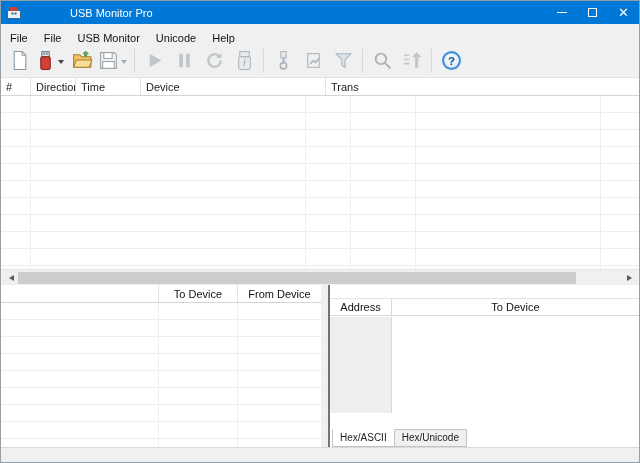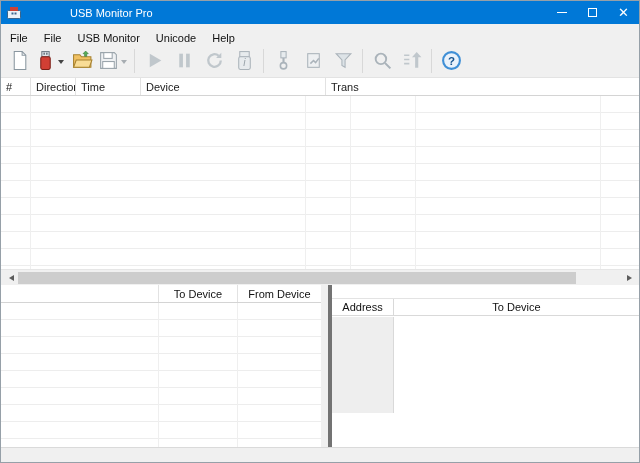--- a/index.html
+++ b/index.html
@@ -47,21 +47,21 @@
   .hs-thumb { position: absolute; left: 17px; top: 2px; width: 558px; height: 12px; background: #cdcdcd; }
 
   
   .bottom { display: flex; height: 162px; background: #f0f0f0; }
   .pane-left { width: 320px; background: #fff; display: flex; flex-direction: column; }
   .pl-header { display: flex; height: 18px; border-bottom: 1px solid #d4d4d4; }
   .pl-hcell { border-right: 1px solid #e2e2e2; display: flex; align-items: center; justify-content: center; overflow:hidden; white-space:nowrap; }
   .pl-body { position: relative; flex: 1;
     background-image: repeating-linear-gradient(to bottom, #ffffff 0 16px, #ededed 16px 17px); }
   .splitter { width: 7px; background: #f0f0f0; }
-  .pane-right { flex: 1; background: #fff; position: relative; border-left:4px solid #737373; }
+  .pane-right { flex: 1; background: #fff; position: relative; border-left:2px solid #737373; }
   .hex-header { position: absolute; left: 0; right: 0; top: 13px; height: 18px; border-top: 1px solid #e3e3e3; border-bottom: 1px solid #d9d9d9; display: flex; }
   .hex-addr-h { width: 62px; border-right: 1px solid #d9d9d9; display: flex; align-items: center; justify-content: center; }
   .hex-data-h { flex: 1; display: flex; align-items: center; justify-content: center; }
   .hex-gutter { position: absolute; left: 0; top: 32px; width: 62px; height: 96px; background: #eeeeee; border-right: 1px solid #d9d9d9; }
   .hex-tabs { position: absolute; left: 2px; bottom: 0; display: flex; align-items: flex-end; font-size: 10px; }
   .hex-tab { padding: 2px 7px 3px 7px; border: 1px solid #c2c2c2; background: #f0f0f0; margin-right: -1px; color:#222; }
   .hex-tab.active { background: #fff; border-top-color:#fff; position: relative; }
 
   
   .statusbar { height: 16px; background: #f0f0f0; border-top: 1px solid #dadada; }
@@ -250,19 +250,23 @@
     </div>
 
     <div class="splitter"></div>
 
     <div class="pane-right">
       <div class="hex-header">
         <div class="hex-addr-h">Address</div>
         <div class="hex-data-h">To Device</div>
       </div>
       <div class="hex-gutter"></div>
+      <div class="hex-tabs">
+        <div class="hex-tab active">Hex/ASCII</div>
+        <div class="hex-tab">Hex/Unicode</div>
+      </div>
     </div>
 
   </div>
 
   <div class="statusbar"></div>
 
 </div>
 
 </body></html>

